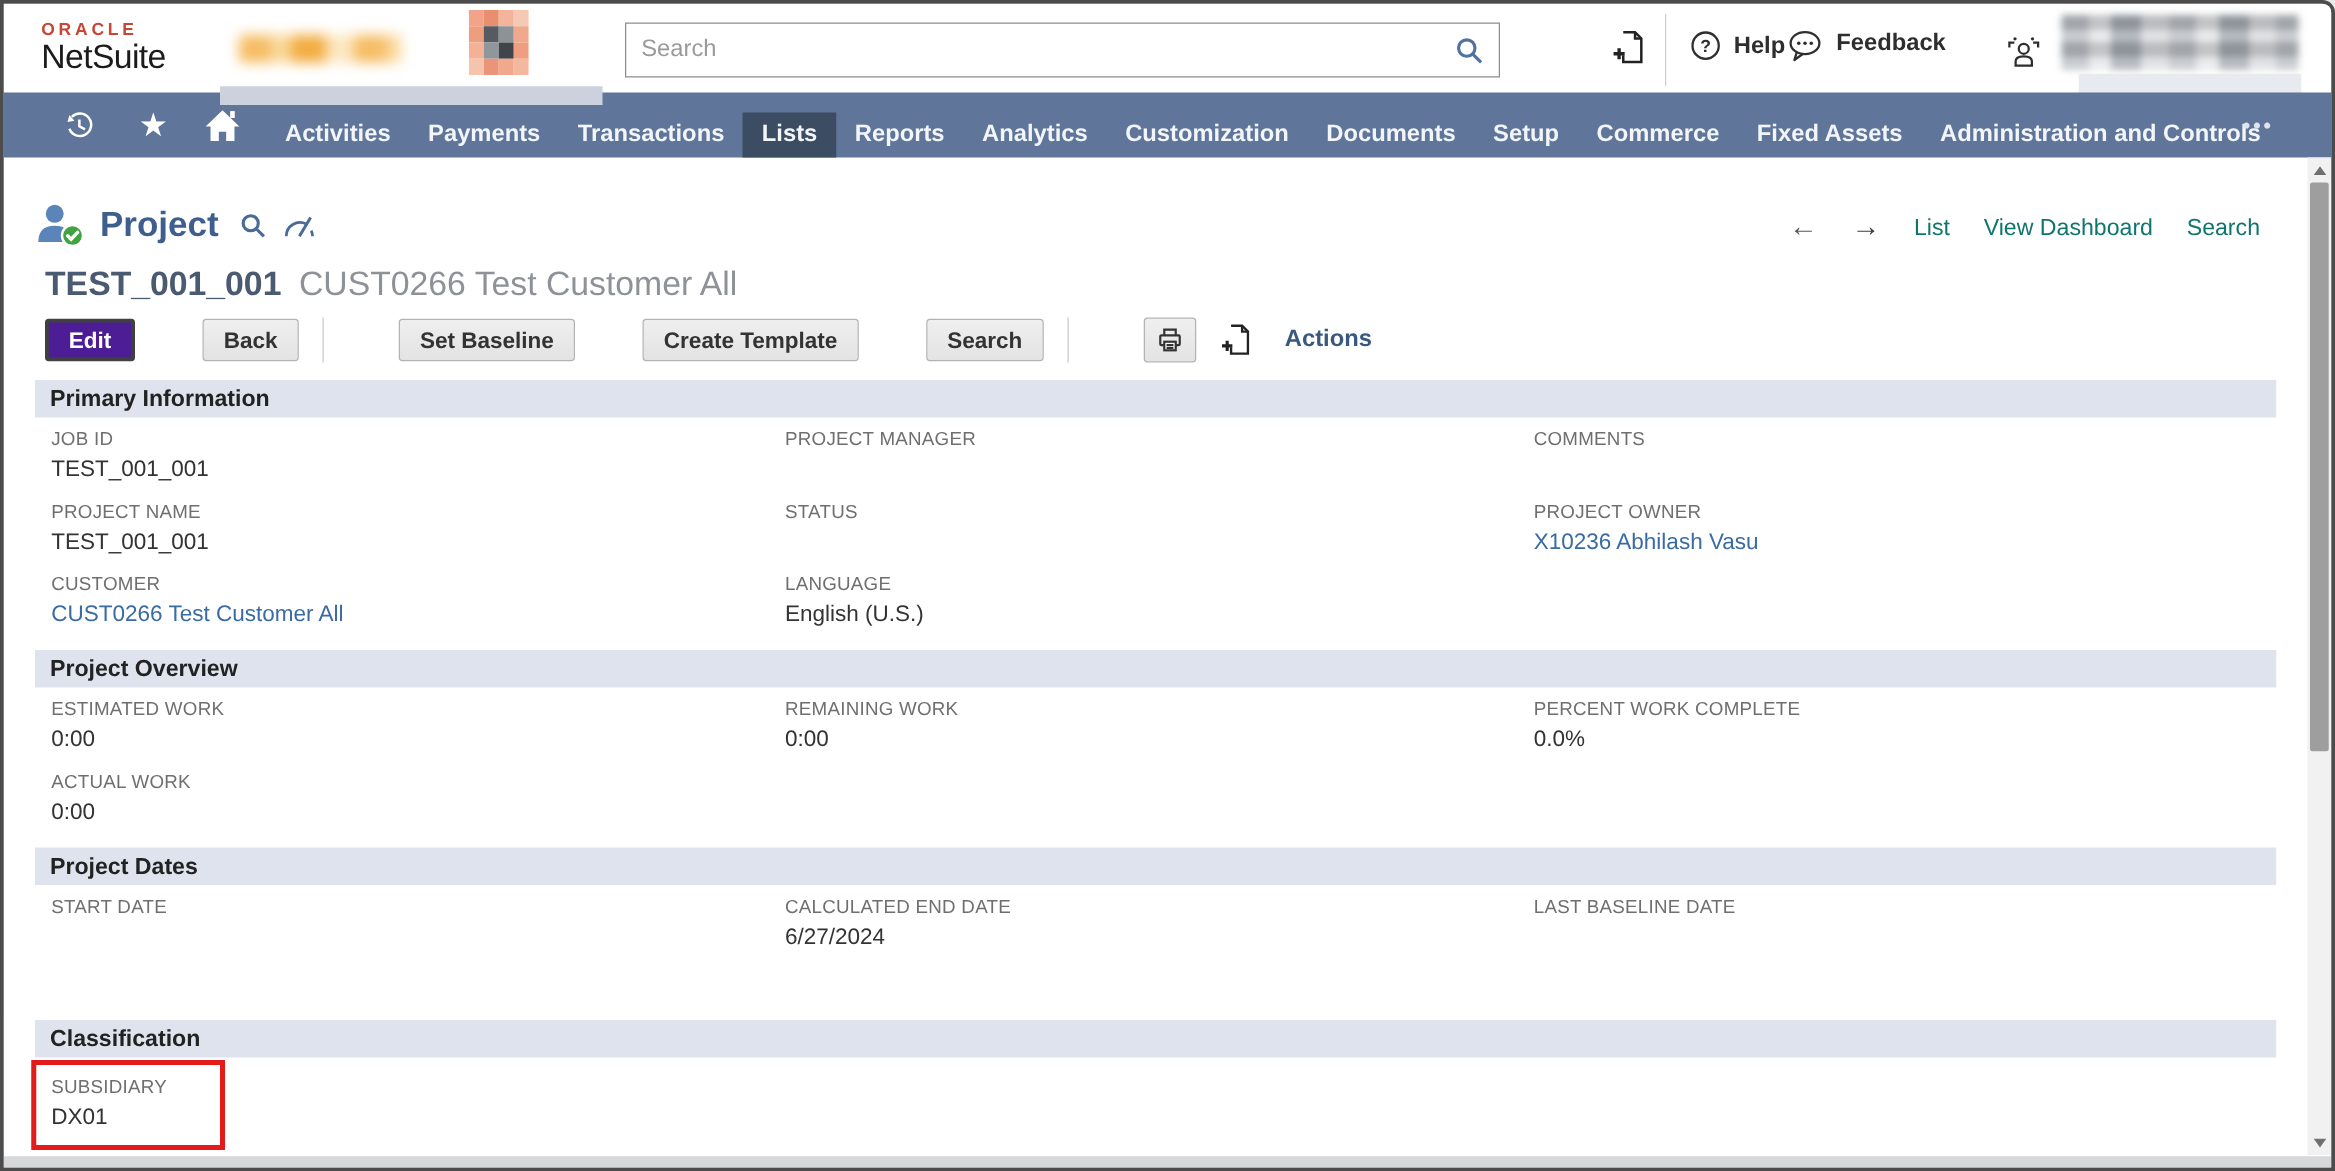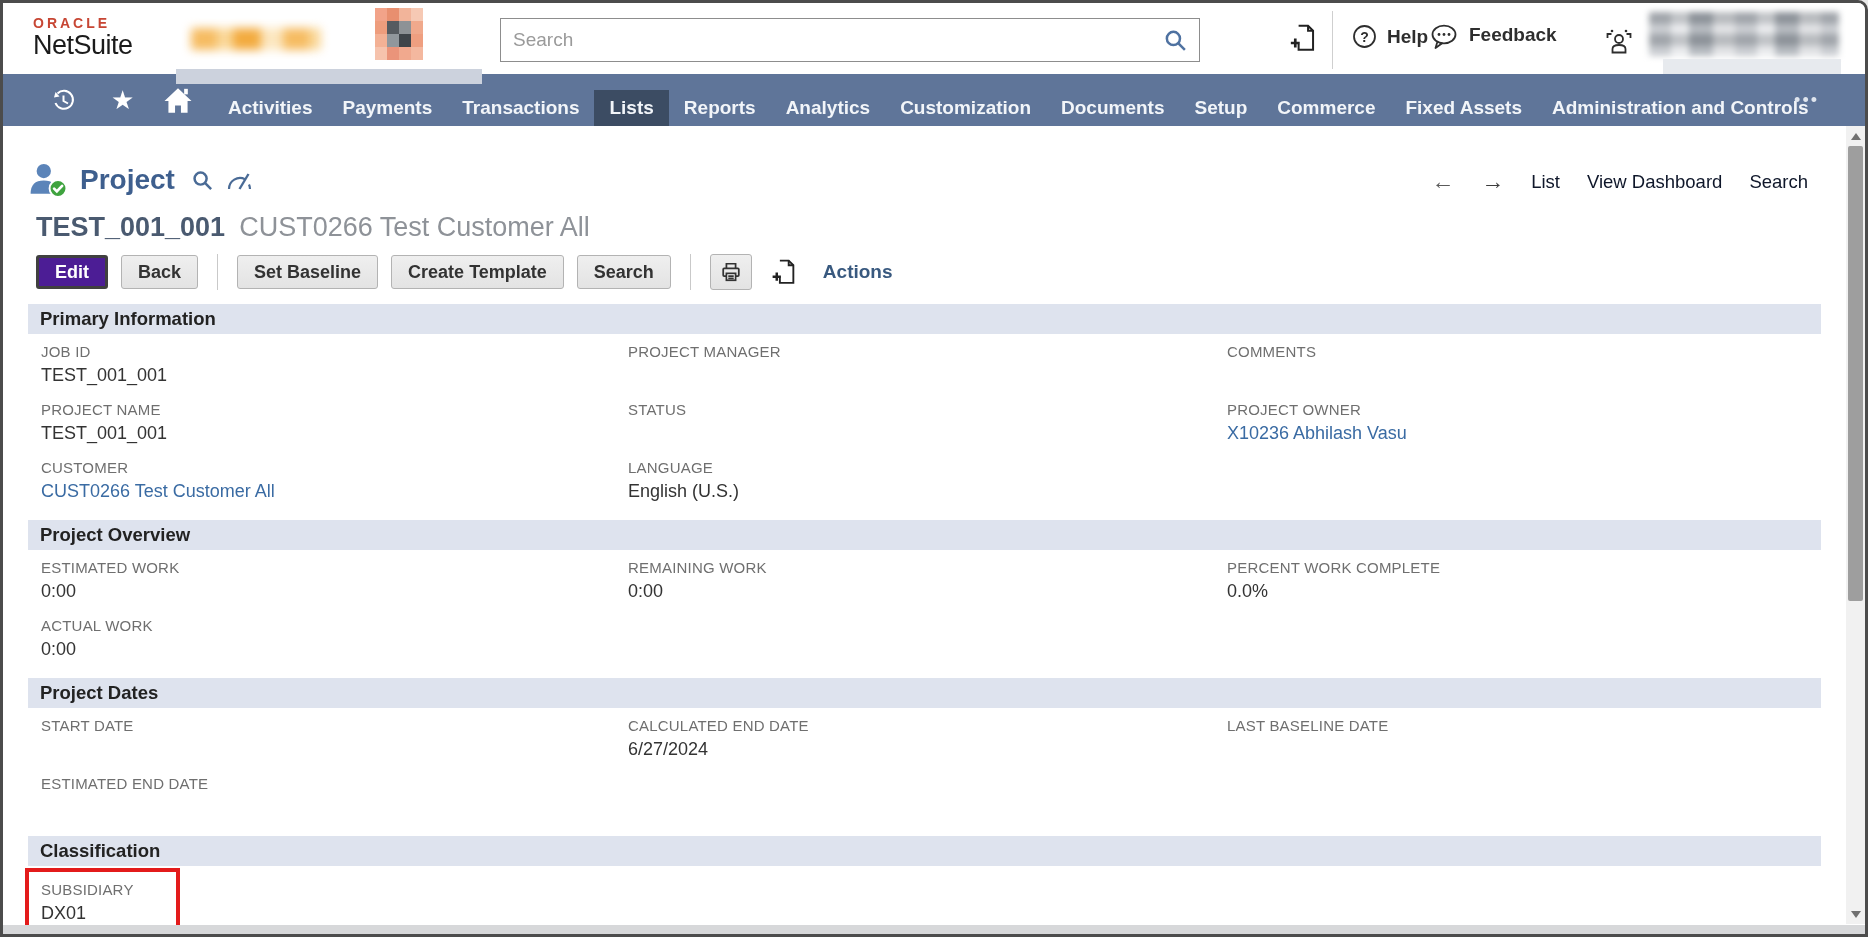--- a/index.html
+++ b/index.html
@@ -50,32 +50,32 @@
   .nav-more{ position:absolute; right:46px; top:0; bottom:0; display:flex; align-items:center;
       color:#dfe5ee; font-size:18px; letter-spacing:2px; cursor:pointer; }
 
   
   .main{ position:absolute; top:123px; left:0; right:21px; bottom:8px; background:#fff; overflow:hidden; }
   .page-head{ margin:34px 0 0 25px; display:flex; align-items:center; gap:12px; height:40px; }
   .page-title{ color:#3e5f8e; font-size:28px; font-weight:700; margin-right:4px; }
   .head-icon{ cursor:pointer; display:flex; align-items:center; }
   .page-nav{ position:absolute; top:44px; right:36px; display:flex; align-items:center; gap:27px; }
   .pn-arrow{ font-size:23px; color:#3c3c3c; cursor:pointer; line-height:1; }
-  .pn-link{ font-size:18.5px; color:#0f172a; cursor:pointer; white-space:nowrap; }
+  .pn-link{ font-size:18.5px; color:#0f766e; cursor:pointer; white-space:nowrap; }
 
   .record-title{ margin:12px 0 0 33px; display:flex; align-items:baseline; gap:14px; }
   .record-id{ font-size:27px; font-weight:700; color:#4a5a70; }
   .record-name{ font-size:27px; color:#8e9298; }
 
   
   .toolbar{ margin:11px 0 0 33px; display:flex; align-items:center; gap:13px; height:36px; }
   .btn{ height:34px; padding:0 16px; font-size:18px; font-weight:600; font-family:inherit;
       border-radius:3px; cursor:pointer; display:flex; align-items:center; }
   .btn-primary{ background:#4c1d95; border:3px solid #404040; color:#fff; }
-  .btn-gray{ background:linear-gradient(#efefef,#e3e3e3); border:1px solid #b3b3b3; color:#333; }
+  .btn-gray{ background:linear-gradient(#efefef,#e3e3e3); border:1px solid #b3b3b3; color:#333;margin-left:41px; }
   .tb-divider{ width:1px; height:36px; background:#c9c9c9; margin:0 6px; }
   .btn-icon{ width:42px; height:36px; padding:0; justify-content:center; }
   .plain-icon{ cursor:pointer; display:flex; align-items:center; margin:0 6px; }
   .actions-label{ font-size:19px; font-weight:600; color:#39597f; cursor:pointer; margin-left:8px; }
 
   
   .record-body{ margin:14px 0 0 25px; width:1793px; }
   .section-bar{ height:30px; background:#dee3ee; display:flex; align-items:center; padding-left:12px;
       font-size:18.5px; font-weight:700; color:#222; }
   .section-grid{ display:grid; grid-template-columns:587px 599px 1fr; padding:8px 0 4px 13px; }
@@ -363,21 +363,20 @@
 
       <div class="section">
         <div class="section-bar">Project Dates</div>
         <div class="section-grid">
           <div class="col">
             <div class="field">
               <div class="field-label">START DATE</div>
               <div class="field-value"></div>
             </div>
             <div class="field">
-              <div class="field-label">ESTIMATED END DATE</div>
               <div class="field-value"></div>
             </div>
           </div>
           <div class="col">
             <div class="field">
               <div class="field-label">CALCULATED END DATE</div>
               <div class="field-value">6/27/2024</div>
             </div>
           </div>
           <div class="col">

